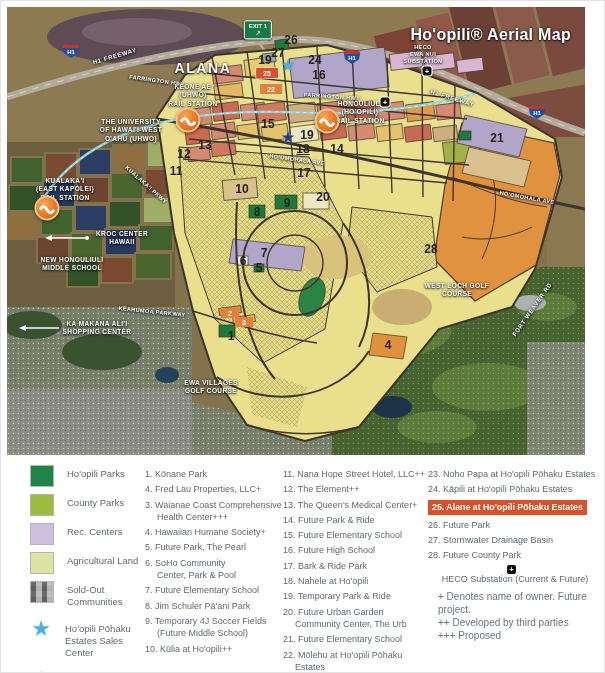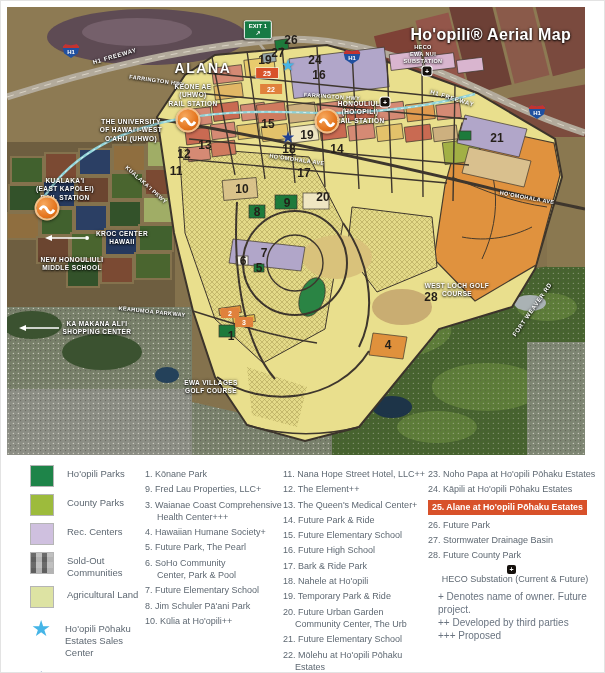--- a/index.html
+++ b/index.html
@@ -331,31 +331,31 @@
         <span class="mk " style="left: 250px; top: 205px;">8</span>
         <span class="mk " style="left: 280px; top: 196px;">9</span>
         <span class="mk " style="left: 235px; top: 182px;">10</span>
         <span class="mk " style="left: 169px; top: 164px;">11</span>
         <span class="mk " style="left: 177px; top: 147px;">12</span>
         <span class="mk " style="left: 198px; top: 138px;">13</span>
         <span class="mk " style="left: 330px; top: 142px;">14</span>
         <span class="mk " style="left: 261px; top: 117px;">15</span>
         <span class="mk " style="left: 312px; top: 68px;">16</span>
         <span class="mk " style="left: 297px; top: 166px; text-align: center;">17</span>
-        <span class="mk " style="left: 282px; top: 142px; text-decoration: underline;">18</span>
+        <span class="mk " style="left: 296px; top: 142px; text-decoration: underline;">18</span>
         <span class="mk " style="left: 300px; top: 128px;">19</span>
         <span class="mk " style="left: 316px; top: 190px; text-align: center;">20</span>
         <span class="mk " style="left: 490px; top: 131px;">21</span>
         <span class="mk orange" style="left: 264px; top: 82px;">22</span>
         <span class="mk " style="left: 258px; top: 53px;">19</span>
         <span class="mk " style="left: 308px; top: 53px;">24</span>
         <span class="mk red" style="left: 260px; top: 66px;">25</span>
         <span class="mk " style="left: 284px; top: 33px;">26</span>
         <span class="mk " style="left: 271px; top: 46px;">27</span>
-        <span class="mk " style="left: 424px; top: 242px; margin-top: 48px;">28</span>
+        <span class="mk " style="left: 424px; top: 242px;">28</span>
         <span class="mk star-light" style="left: 281px; top: 58px;">★</span>
         <span class="mk star-dark" style="left: 281px; top: 130px;">★</span>
         <span class="mk heco" style="left: 420px; top: 64px;">+</span>
         <span class="mk heco" style="left: 378px; top: 95px;">+</span>
       </div>
   </div>
 </div>
 
 <div class="legend">
   <div id="legend-swatches" class="swcol">
@@ -365,52 +365,54 @@
       </div>
       <div class="swrow">
         <span class="sw" style="background: rgb(157, 187, 60);"></span>
         <span class="swlabel">County Parks</span>
       </div>
       <div class="swrow">
         <span class="sw" style="background: rgb(207, 192, 223);"></span>
         <span class="swlabel">Rec. Centers</span>
       </div>
       <div class="swrow">
+        <span class="sw" style="background: rgb(221, 227, 163);"></span>
+        <span class="swlabel">Agricultural Land</span>
+      </div>
+      <div class="swrow">
         <span class="sw sw-plaid"></span>
         <span class="swlabel">Sold-Out
 Communities</span>
-      </div>
-      <div class="swrow">
-        <span class="sw" style="background: rgb(221, 227, 163);"></span>
-        <span class="swlabel">Agricultural Land</span>
       </div>
       <div class="swrow starrow">
         <span class="sw sw-star" style="color: rgb(69, 181, 231);">★</span>
         <span class="swlabel">Ho'opili Pōhaku
 Estates Sales
 Center</span>
       </div>
       <div class="swrow starrow">
         <span class="sw sw-star" style="color: rgb(32, 62, 143);">★</span>
         <span class="swlabel">Nahele
 Sales Center</span>
       </div>
     </div>
 
   <div class="lcol col1">
       <div class="li">1. Kōnane Park</div>
-      <div class="li">9. Fred Lau Properties, LLC+</div>
+      <div class="li">4. Fred Lau Properties, LLC+</div>
       <div class="li">3. Waianae Coast Comprehensive
 Health Center+++</div>
       <div class="li">4. Hawaiian Humane Society+</div>
       <div class="li">5. Future Park, The Pearl</div>
       <div class="li">6. SoHo Community
 Center, Park &amp; Pool</div>
       <div class="li">7. Future Elementary School</div>
       <div class="li">8. Jim Schuler Pā'ani Park</div>
+      <div class="li">9. Temporary 4J Soccer Fields
+(Future Middle School)</div>
       <div class="li">10. Kūlia at Ho'opili++</div>
     </div>
 
   <div class="lcol col2">
       <div class="li">11. Nana Hope Street Hotel, LLC++</div>
       <div class="li">12. The Element++</div>
       <div class="li">13. The Queen's Medical Center+</div>
       <div class="li">14. Future Park &amp; Ride</div>
       <div class="li">15. Future Elementary School</div>
       <div class="li">16. Future High School</div>

